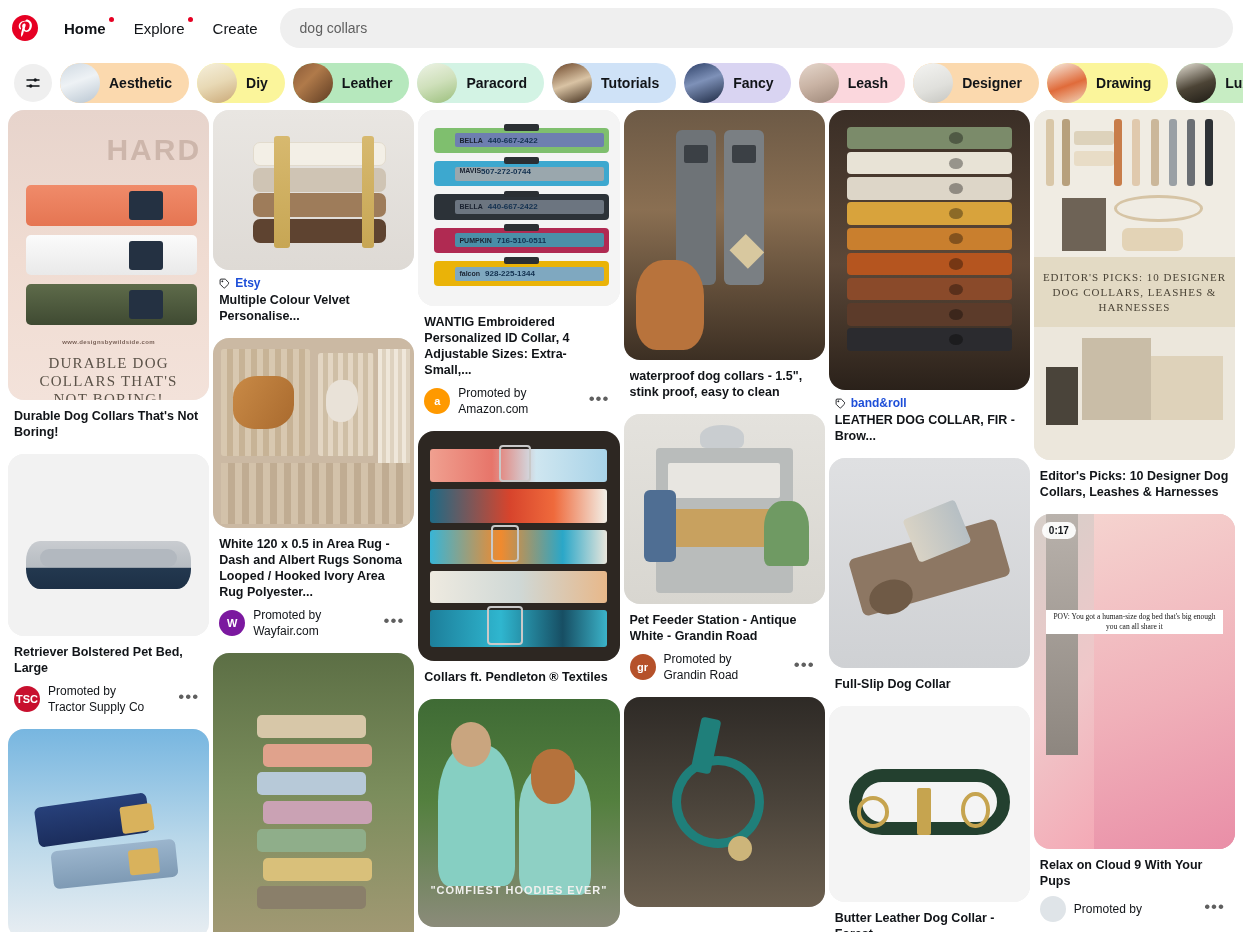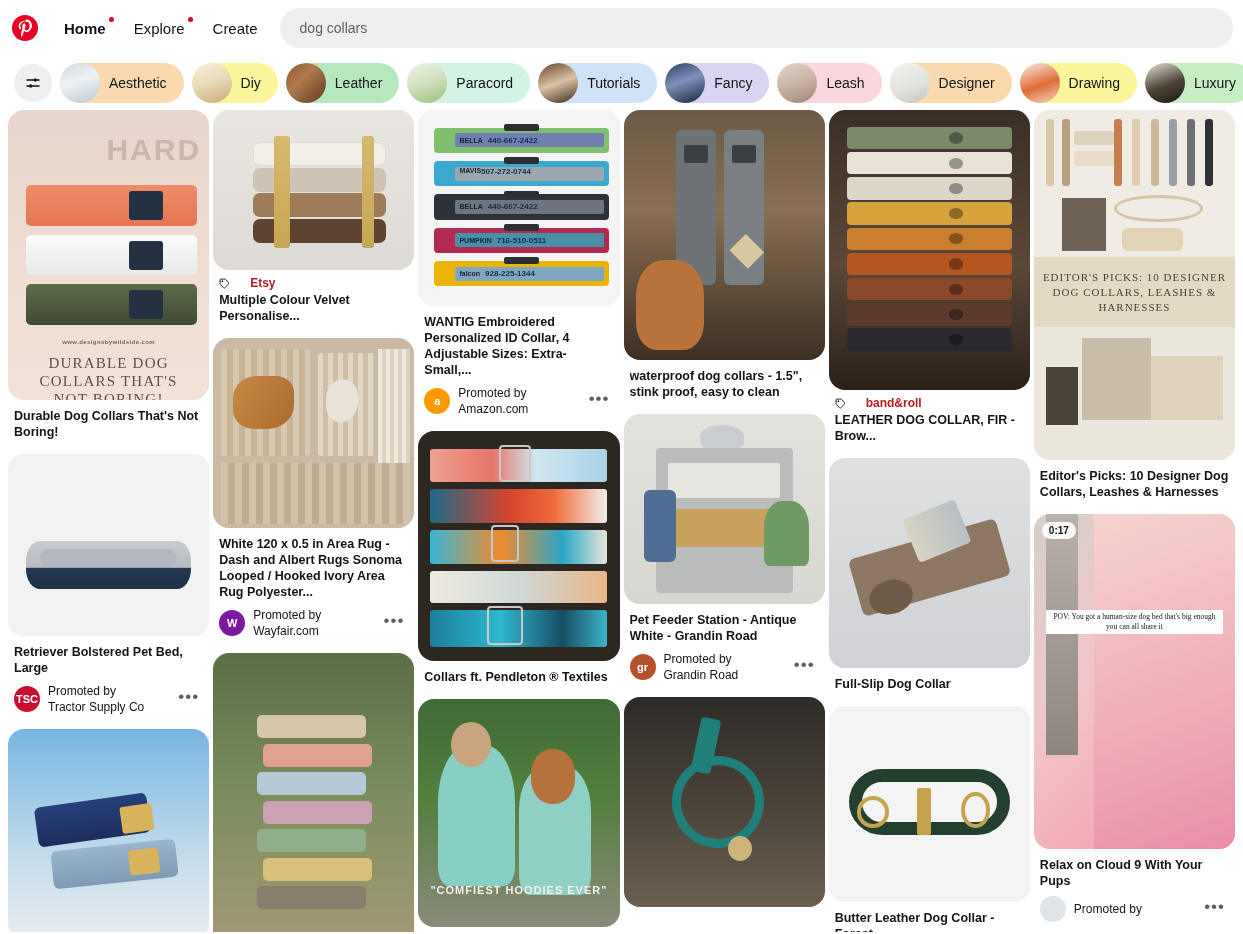--- a/index.html
+++ b/index.html
@@ -100,21 +100,21 @@
     border-radius: 50%;
     flex: 0 0 auto;
     margin-right: 9px;
     background-size: cover;
     background-position: center;
   }
   .chip .clabel {
     font-size: 14px;
     color: #111418;
     white-space: nowrap;
-    font-weight: 400;
+    font-weight: 700;
   }
 
   
   .grid {
     display: flex;
     gap: 4px;
     padding: 0 8px;
     height: 822px;
     overflow: hidden;
   }
@@ -142,23 +142,23 @@
     font-size: 12.5px;
     line-height: 16px;
     color: #111418;
     font-weight: 600;
     margin-top: 2px;
     overflow: hidden;
   }
   .srcline {
     display: flex;
     align-items: center;
-    gap: 20px;
+    gap: 5px;
     font-size: 12px;
-    color: #b91c1c;
+    color: #1d4ed8;
     font-weight: 600;
     margin-bottom: 1px;
   }
   .srcline .tag-icon { flex: 0 0 auto; }
   .promo {
     display: flex;
     align-items: center;
     margin-top: 7px;
     gap: 8px;
   }

